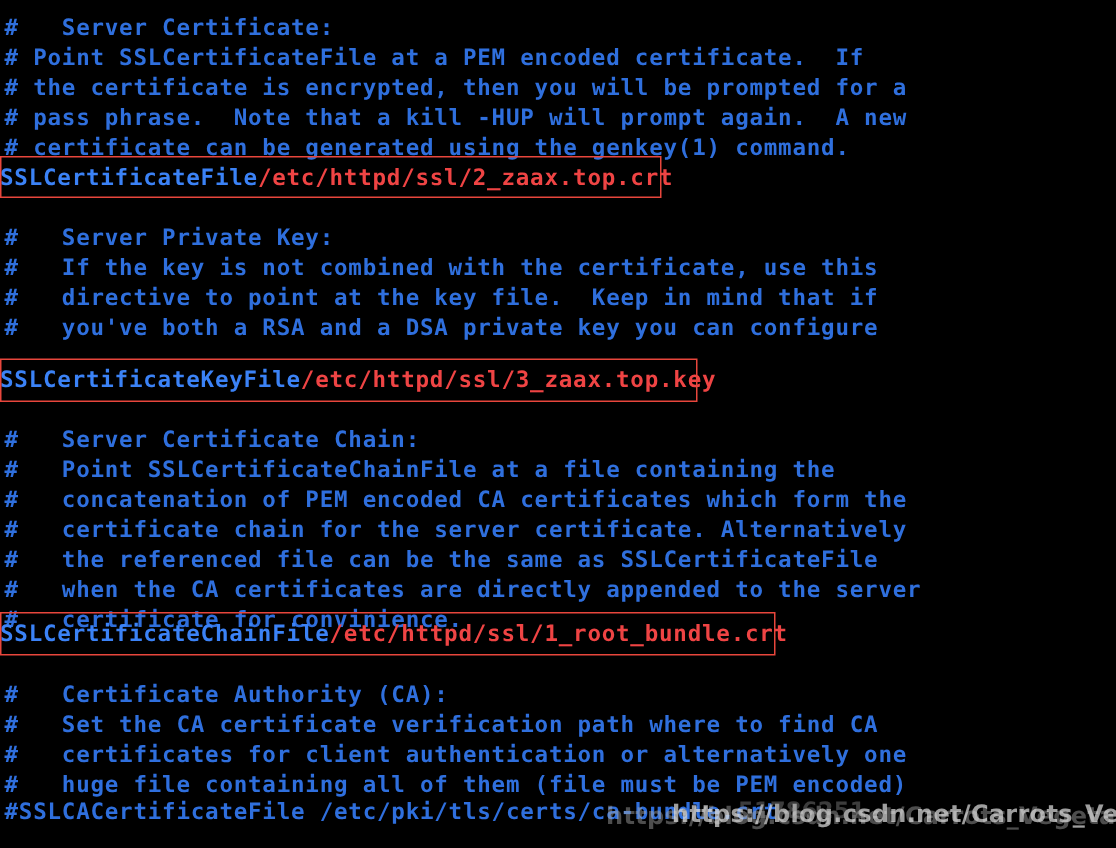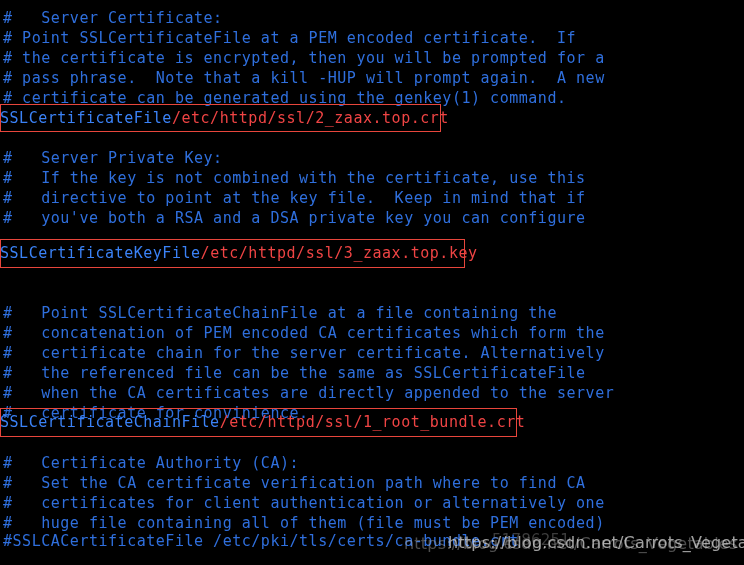--- a/index.html
+++ b/index.html
@@ -14,20 +14,21 @@
     position: relative;
     font-family: "DejaVu Sans Mono", "Liberation Mono", monospace;
   }
 
   #terminal {
     position: absolute;
     inset: 0;
     background: #000000;
     padding: 0;
     margin: 0;
+    font-weight: bold;
   }
 
   .line {
     position: absolute;
     left: 3px;
     height: 20px;
     line-height: 20px;
     font-size: 15px;
     letter-spacing: 0.52px;
     white-space: pre;
@@ -106,20 +107,21 @@
   <div class="hlbox" style="left:0px; top:104px; width:441px; height:28px;"></div>
 
   <div class="line comment" style="top:148px">#   Server Private Key:</div>
   <div class="line comment" style="top:168px">#   If the key is not combined with the certificate, use this</div>
   <div class="line comment" style="top:188px">#   directive to point at the key file.  Keep in mind that if</div>
   <div class="line comment" style="top:208px">#   you've both a RSA and a DSA private key you can configure</div>
 
   <div class="directive-line" style="top:243px"><span class="dname">SSLCertificateKeyFile</span><span class="dpath">/etc/httpd/ssl/3_zaax.top.key</span></div>
   <div class="hlbox" style="left:0px; top:239px; width:465px; height:29px;"></div>
 
+  <div class="line comment" style="top:283px">#   Server Certificate Chain:</div>
   <div class="line comment" style="top:303px">#   Point SSLCertificateChainFile at a file containing the</div>
   <div class="line comment" style="top:323px">#   concatenation of PEM encoded CA certificates which form the</div>
   <div class="line comment" style="top:343px">#   certificate chain for the server certificate. Alternatively</div>
   <div class="line comment" style="top:363px">#   the referenced file can be the same as SSLCertificateFile</div>
   <div class="line comment" style="top:383px">#   when the CA certificates are directly appended to the server</div>
   <div class="line comment" style="top:403px">#   certificate for convinience.</div>
 
   <div class="directive-line" style="top:412px"><span class="dname">SSLCertificateChainFile</span><span class="dpath">/etc/httpd/ssl/1_root_bundle.crt</span></div>
   <div class="hlbox" style="left:0px; top:408px; width:517px; height:29px;"></div>
 

